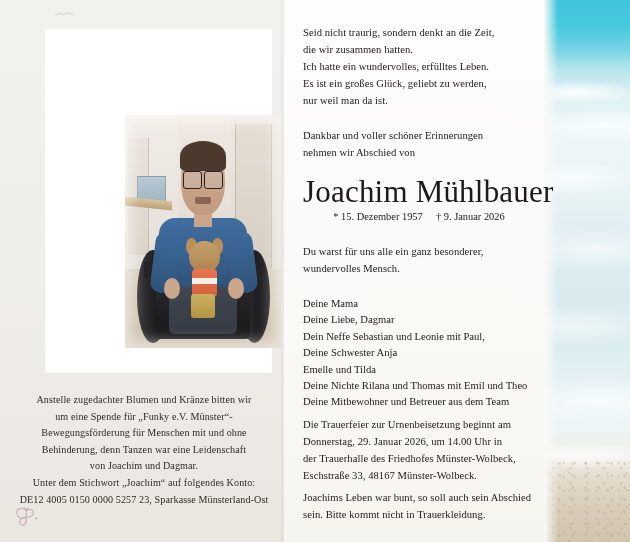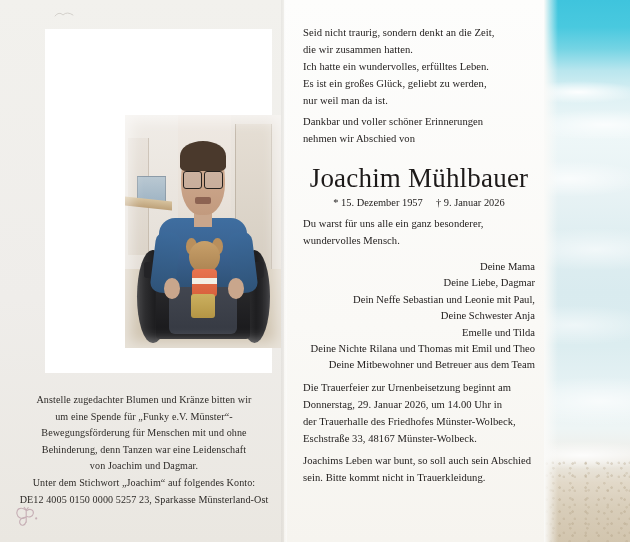--- a/index.html
+++ b/index.html
@@ -314,46 +314,45 @@
     position: absolute;
     left: 303px; top: 24px;
     width: 232px;
     color: #242120;
   }
   .blk {
     font-size: 10.6px;
     line-height: 17.0px;
     letter-spacing: .05px;
   }
-  .blk.gap { margin-top: 4px; }
+  .blk.gap { margin-top: 18px; }
   .blk.gap-sm { margin-top: 5px; }
 
   .name {
-    text-align: center;
-    font-size: 27px;
+    text-align: right;
+    font-size: 31px;
     line-height: 30px;
     letter-spacing: .2px;
     margin-top: 16px;
     color: #1d1a19;
     white-space: nowrap;
   }
   .dates {
     text-align: center;
     font-size: 10.4px;
     line-height: 16px;
     margin-top: 2px;
     color: #1f1c1b;
   }
   .dates .sep { display: inline-block; width: 8px; }
 
   .namelist {
     font-size: 10.6px;
     line-height: 16.4px;
-    margin-top: 10px;
-    text-align: right;
+    margin-top: 19px;
   }
 </style>
 </head>
 <body>
 
 <div class="page">
 
   <div class="bg-paper"></div>
   <div class="bg-grain"></div>
 

